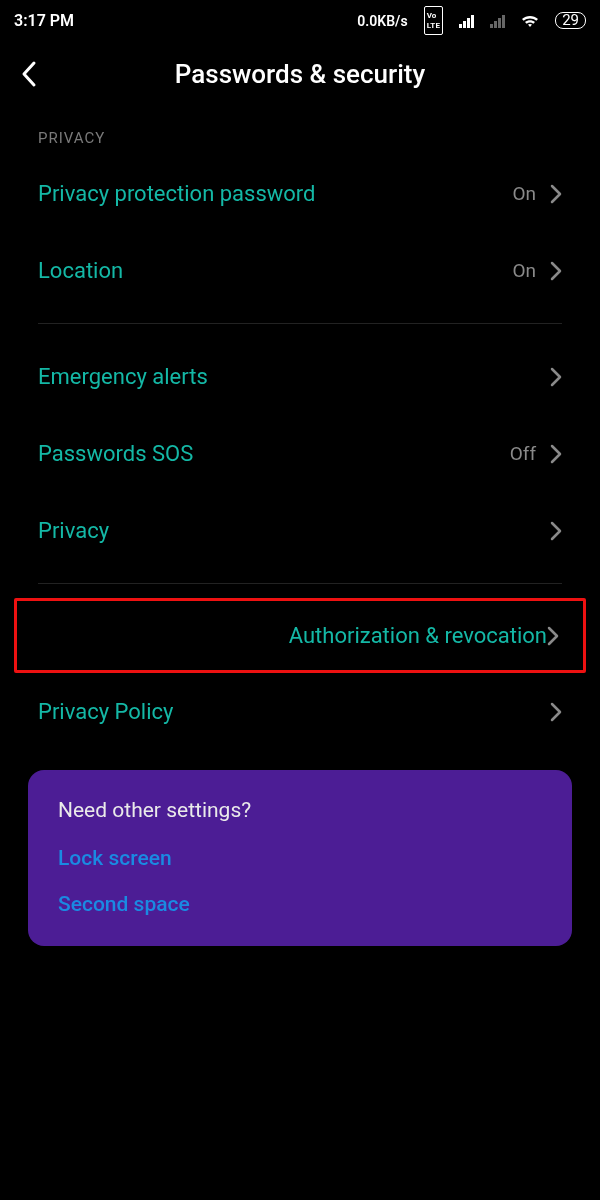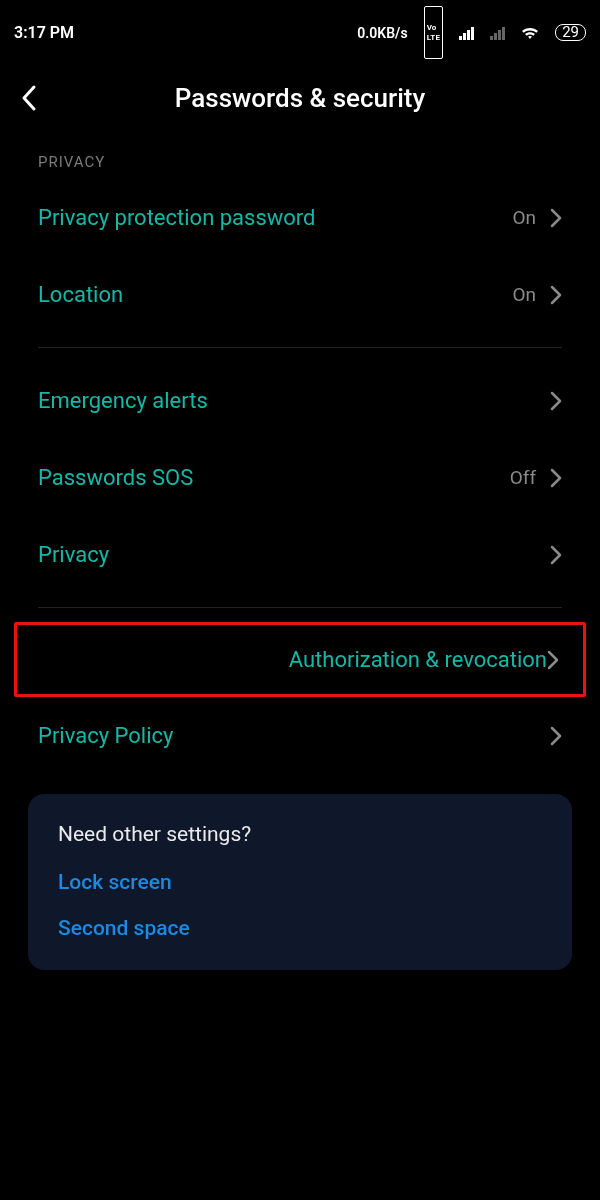--- a/index.html
+++ b/index.html
@@ -21,21 +21,21 @@
   }
   .status-right {
     display: flex;
     align-items: center;
     gap: 16px;
     font-size: 14px;
   }
   .volte {
     border: 1px solid #fff;
     font-size: 8px;
-    padding: 16px 2px;
+    padding: 4px 2px;
     border-radius: 2px;
     line-height: 1.2;
     letter-spacing: 0.2px;
     font-weight: 700;
   }
   .signal-bars {
     display: inline-flex;
     align-items: flex-end;
     gap: 1px;
     height: 14px;
@@ -100,21 +100,21 @@
     margin: 14px 38px;
   }
   .highlight {
     border: 3px solid #e11;
     margin: 0 14px;
     padding: 22px 24px;
     border-radius: 2px;
     text-align: right;
   }
   .card {
-    background: #0f172a;
+    background: #4c1d95;
     margin: 20px 28px 0;
     border-radius: 16px;
     padding: 28px 30px 30px;
   }
   .card-title {
     font-size: 21px;
     color: #eaeaea;
     margin-bottom: 24px;
   }
   .card-link {

